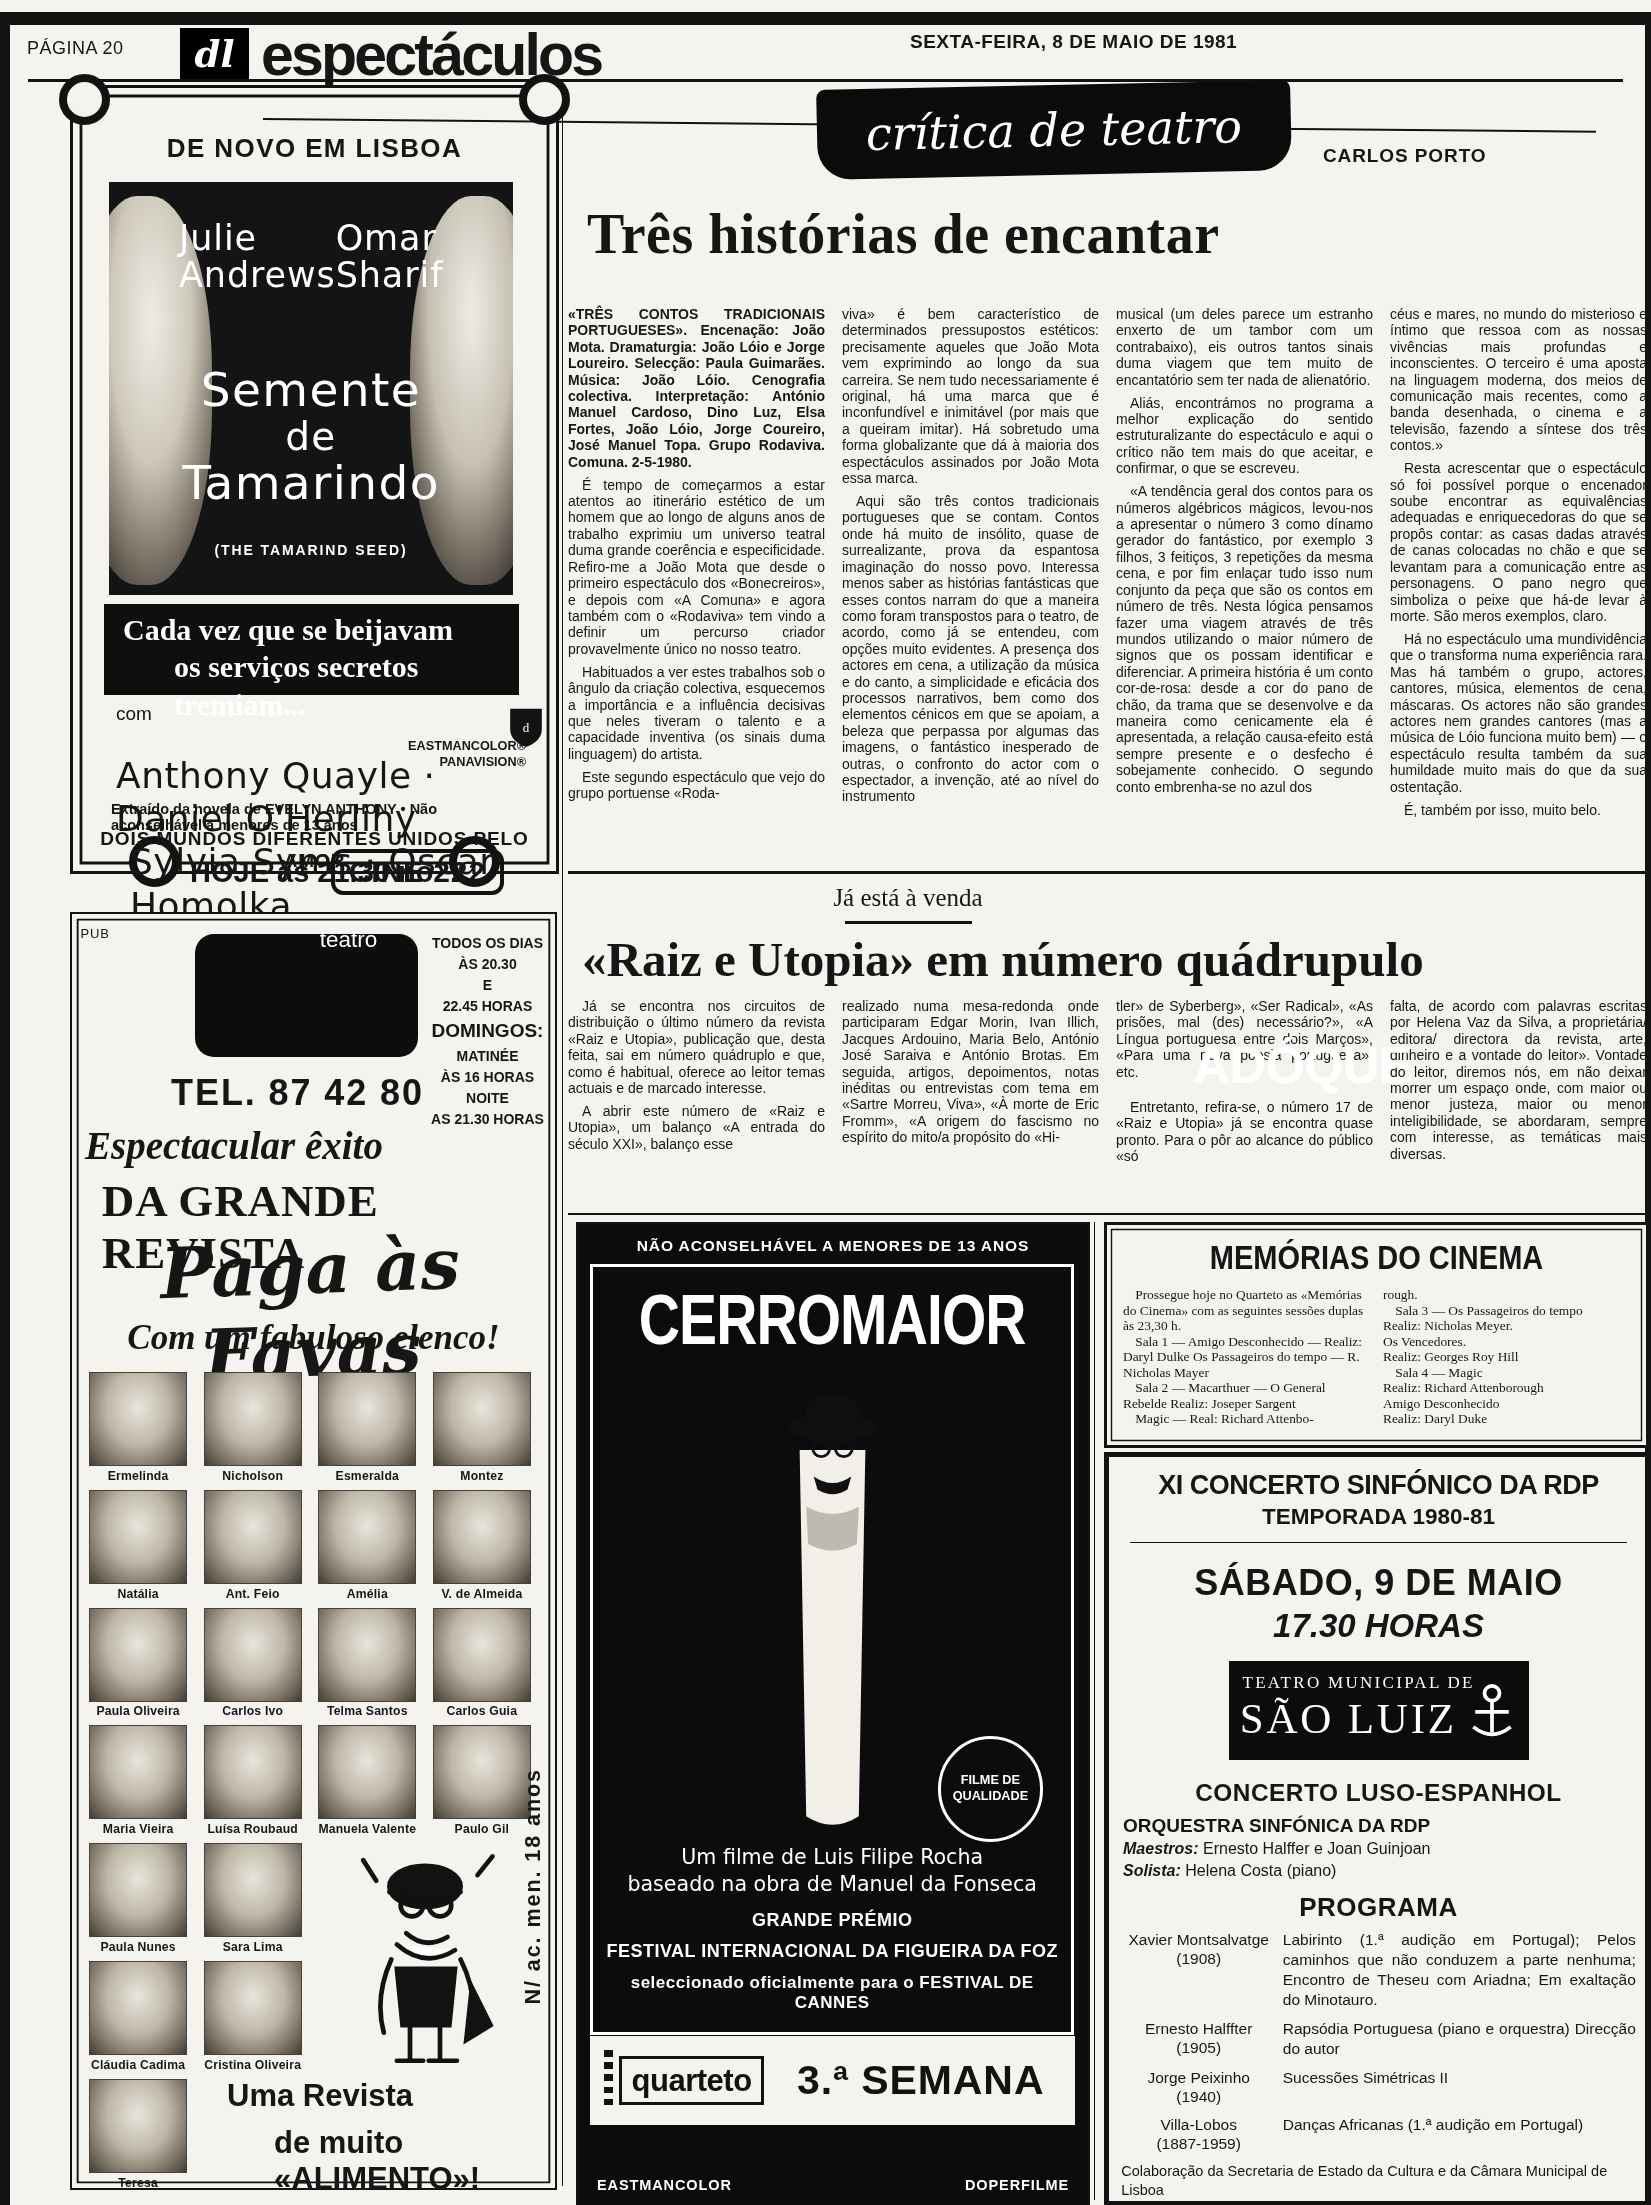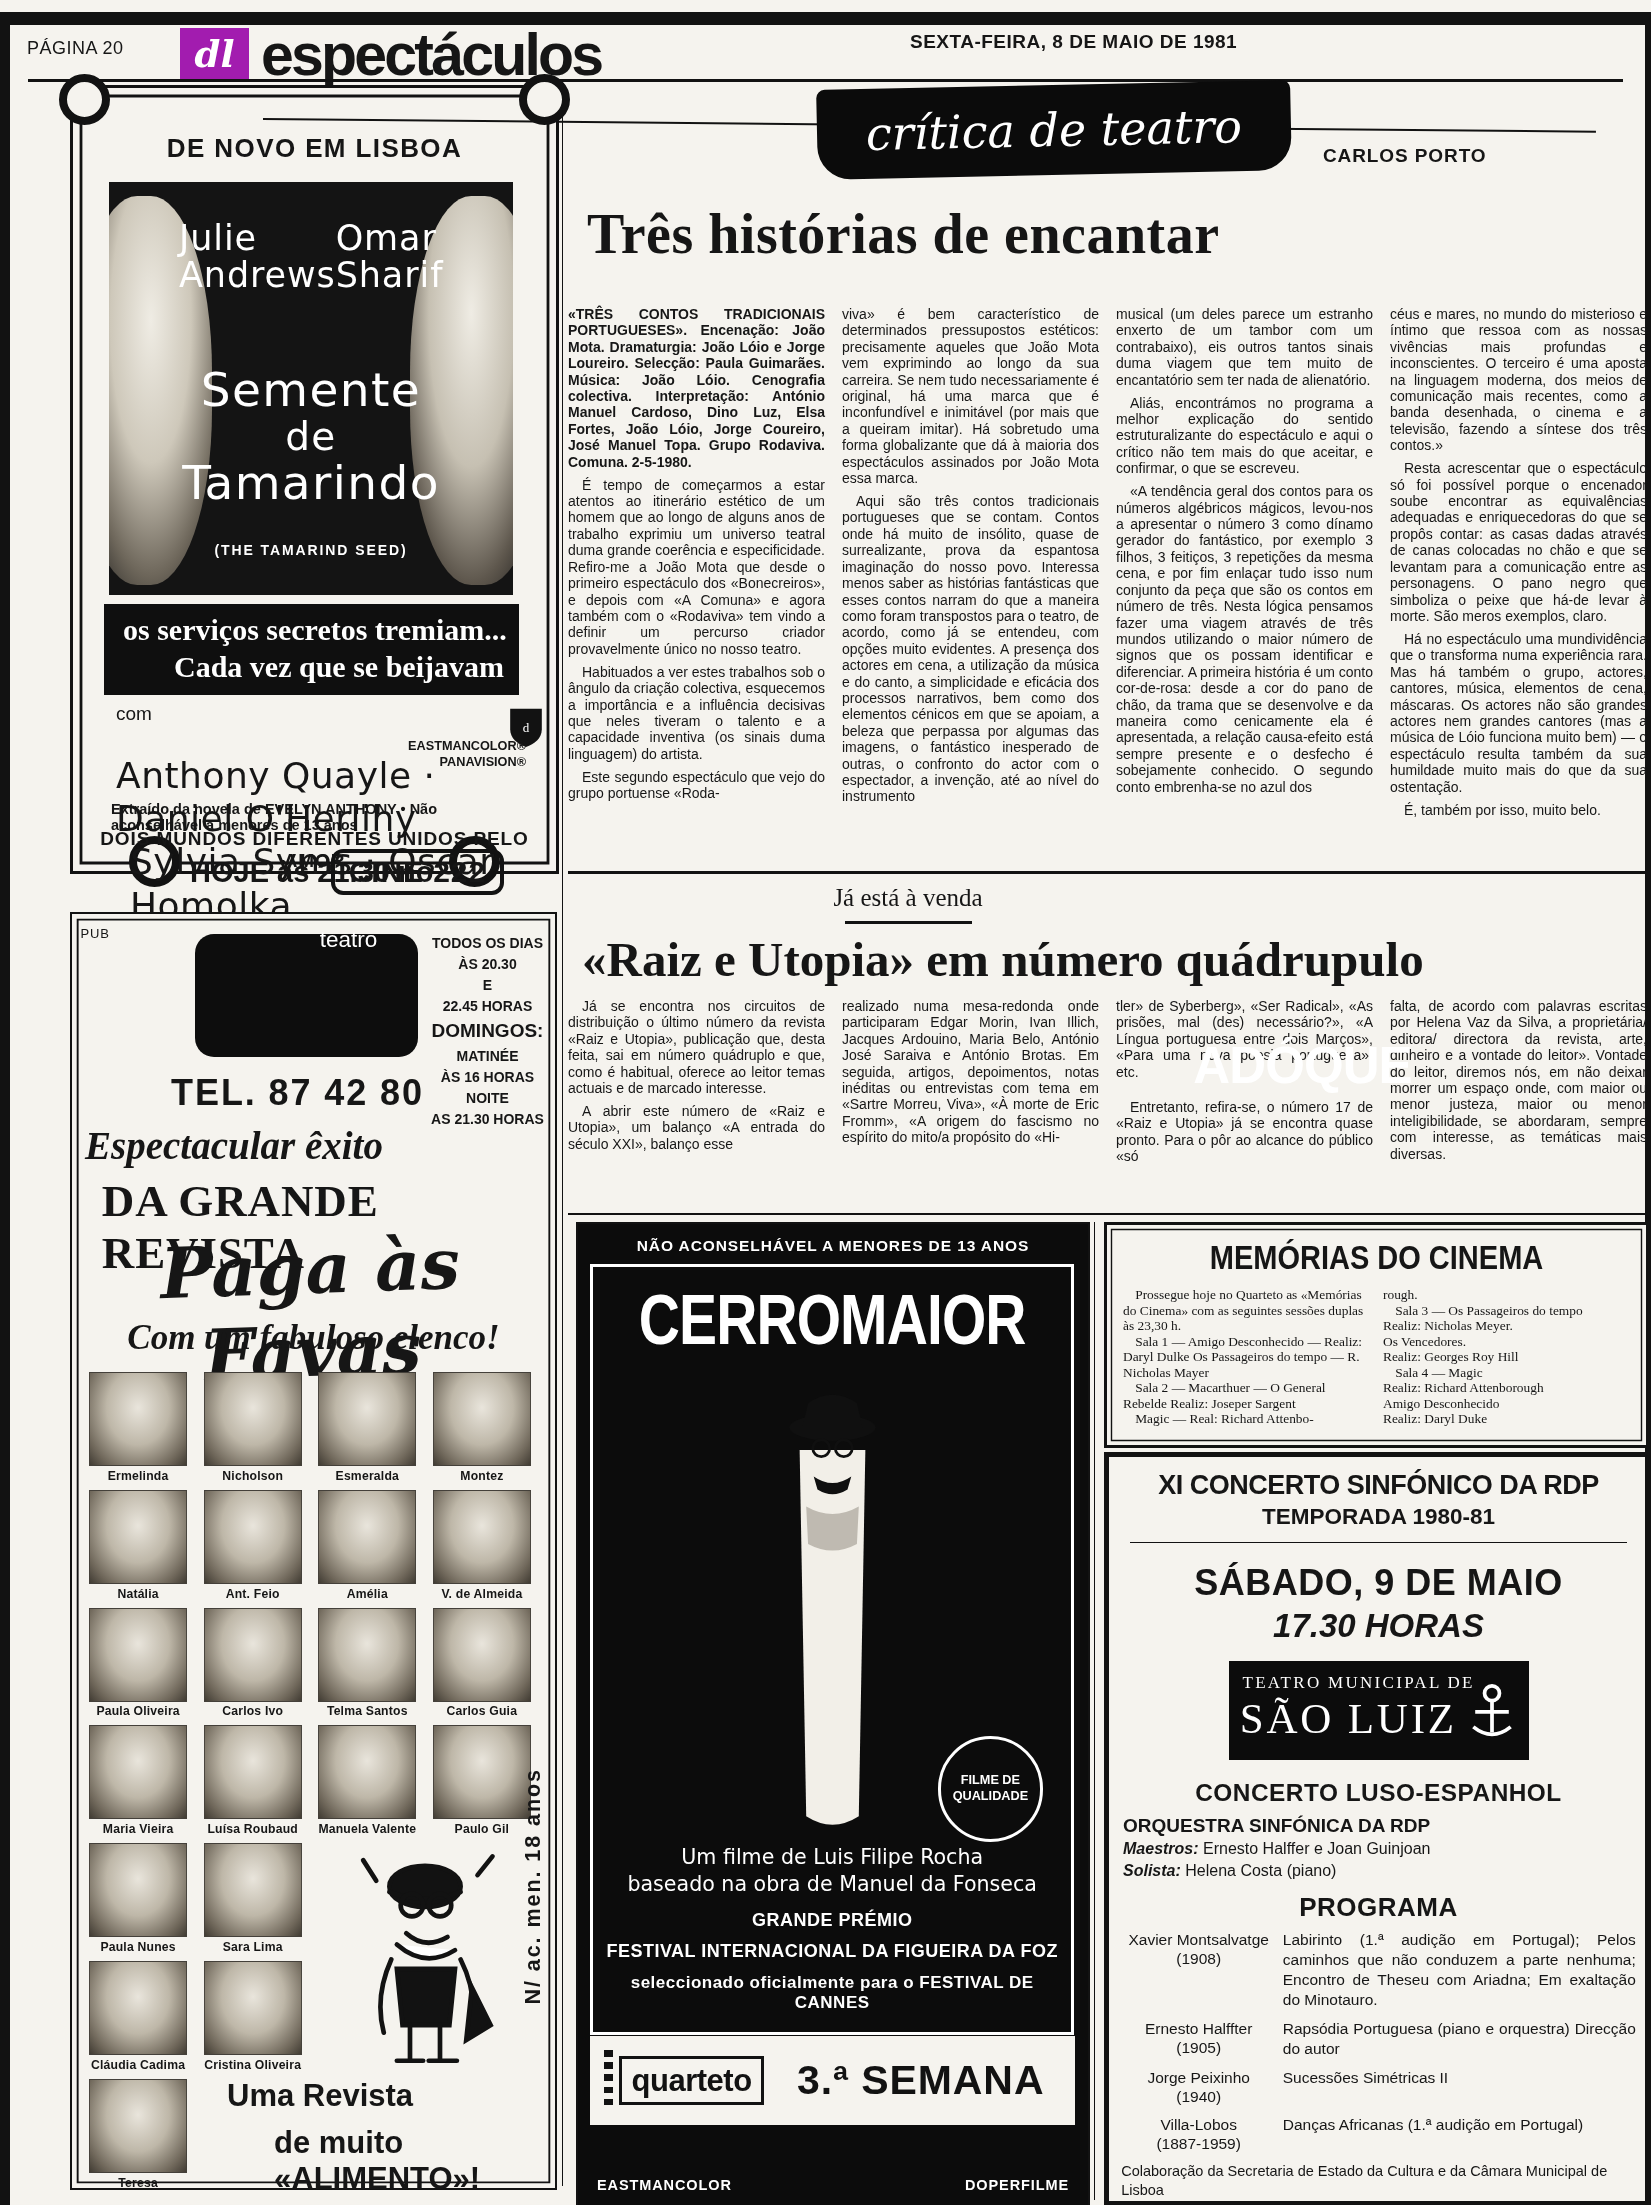--- a/index.html
+++ b/index.html
@@ -7,21 +7,21 @@
         font-family:"Liberation Sans",sans-serif;overflow:hidden;}
   .ink{background:#121212;}
   
   .topstrip{position:absolute;left:0;top:12.2px;width:1652px;height:13px;}
   .leftbar{position:absolute;left:0;top:12.2px;width:10.3px;height:2193px;}
   .rightbar{position:absolute;right:0;top:12.2px;width:6.6px;height:2193px;}
   .headrule{position:absolute;left:28px;top:79px;width:1595px;height:3.3px;background:#121212;}
   .longrule{position:absolute;left:263px;top:118px;width:1333px;height:2.3px;background:#121212;transform:rotate(.55deg);transform-origin:left;}
   
   .pagina{position:absolute;left:27px;top:38px;font-size:18px;letter-spacing:0.5px;}
-  .dlbox{position:absolute;left:180px;top:28px;width:69px;height:51px;background:#a21caf;color:#fff;
+  .dlbox{position:absolute;left:180px;top:28px;width:69px;height:51px;background:#000000;color:#fff;
          font-family:"DejaVu Serif",serif;font-style:italic;font-weight:700;font-size:37px;
          display:flex;align-items:center;justify-content:center;}
   .masthead{position:absolute;left:261px;top:20.6px;font-size:59px;font-weight:900;letter-spacing:-2.8px;}
   .pagedate{position:absolute;left:910px;top:31px;font-size:19px;font-weight:700;letter-spacing:0.5px;}
   
   .adtam{position:absolute;left:70px;top:85px;width:483px;height:783px;border:3.8px solid #121212;
          box-shadow:inset 0 0 0 6.6px #f5f3ee, inset 0 0 0 9.4px #121212;}
   .orn{position:absolute;width:35px;height:35px;border:8.4px solid #121212;border-radius:50%;background:#f5f3ee;}
   .denovo{position:absolute;left:0;top:45px;width:100%;text-align:center;font-size:26px;font-weight:800;letter-spacing:1.4px;}
   .poster{position:absolute;left:36px;top:94px;width:404px;height:413px;background:#141414;overflow:hidden;}
@@ -196,22 +196,22 @@
         </div>
       </div>
       <div class="tamtitle">
         <div class="t1">Semente</div>
         <div class="t2">de</div>
         <div class="t3">Tamarindo</div>
       </div>
       <div class="tamorig">(THE TAMARIND SEED)</div>
     </div>
     <div class="kiss">
+      <div>Cada vez que se beijavam</div>
       <div>os serviços secretos tremiam...</div>
-      <div>Cada vez que se beijavam</div>
     </div>
     <div class="comlbl">com</div>
     <div class="tamcast">
       <div>Anthony Quayle · Daniel O'Herlihy</div>
       <div>Sylvia Syms · Oscar Homolka</div>
     </div>
     <div class="shield">
       <svg width="36" height="40" viewBox="0 0 38 43">
           <path d="M2 2 h34 v22 c0 10 -8 16 -17 19 C10 40 2 34 2 24 Z" fill="#121212"></path>
           <text x="19" y="27" font-size="14" fill="#fff" text-anchor="middle" font-family="Liberation Serif">d</text>

